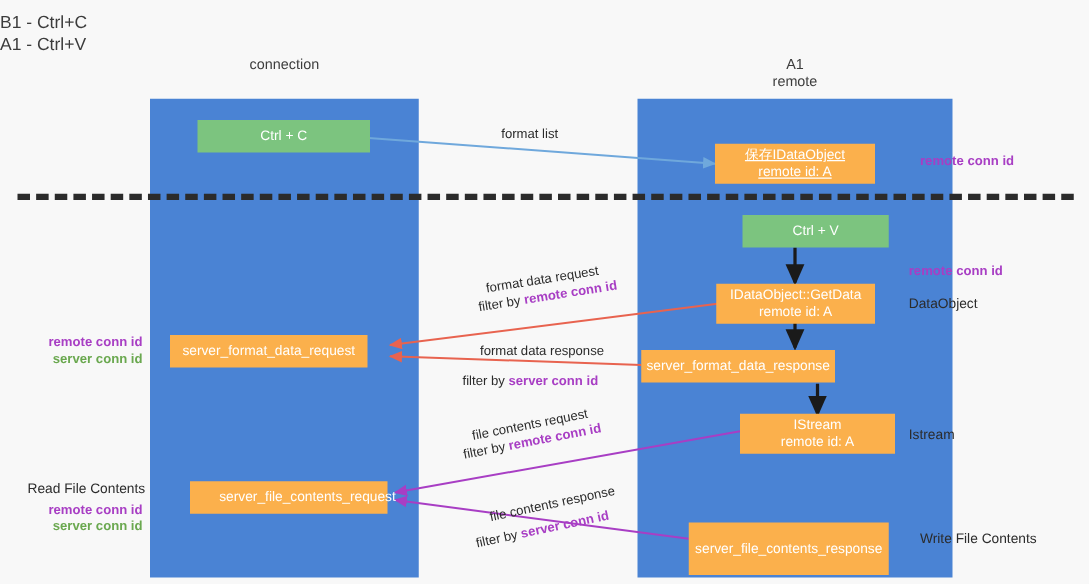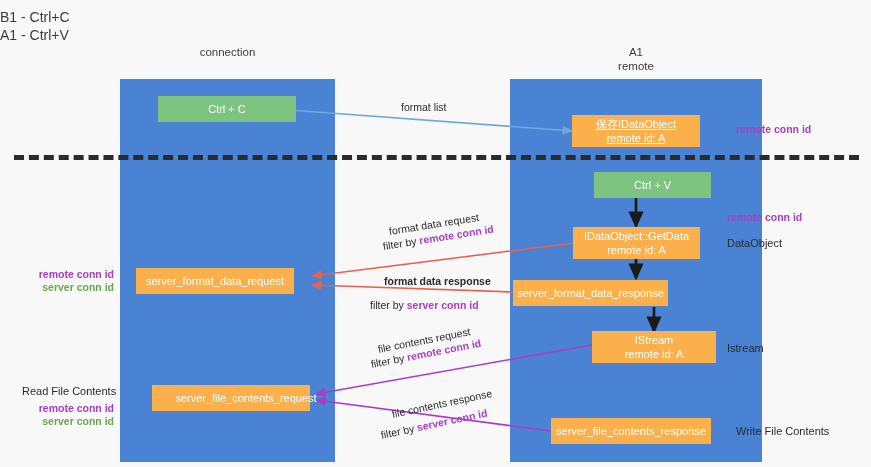--- a/index.html
+++ b/index.html
@@ -189,33 +189,33 @@
 
   <div class="box box-orange" style="left:592px; top:331px; width:124px; height:32px;">
     <span>IStream</span>
     <span>remote id: A</span>
   </div>
 
   <div class="box box-orange" style="left:152px; top:385px; width:158px; height:26px;padding-left:30px;">
     <span>server_file_contents_request</span>
   </div>
 
-  <div class="box box-orange" style="left:551px; top:418px; width:160px; height:26px;">
+  <div class="box box-orange" style="left:551px; top:418px; width:160px; height:42px;">
     <span>server_file_contents_response</span>
   </div>
 
   <div class="ann" style="left:401px; top:101px;">format list</div>
 
   <div class="ann rot-a" style="left:389px; top:225px;">format data request</div>
   <div class="ann rot-a" style="left:383px; top:240px;">
     <span class="c-black">filter by </span>
     <span class="ann-bold c-purple">remote conn id</span>
   </div>
 
-  <div class="ann" style="left:384px; top:275px;font-weight:bold;">format data response</div>
+  <div class="ann" style="left:384px; top:275px;">format data response</div>
   <div class="ann" style="left:370px; top:299px;">
     <span class="c-black">filter by </span>
     <span class="ann-bold c-purple">server conn id</span>
   </div>
 
   <div class="ann rot-b" style="left:378px; top:343px;">file contents request</div>
   <div class="ann rot-b" style="left:371px; top:358px;">
     <span class="c-black">filter by </span>
     <span class="ann-bold c-purple">remote conn id</span>
   </div>

